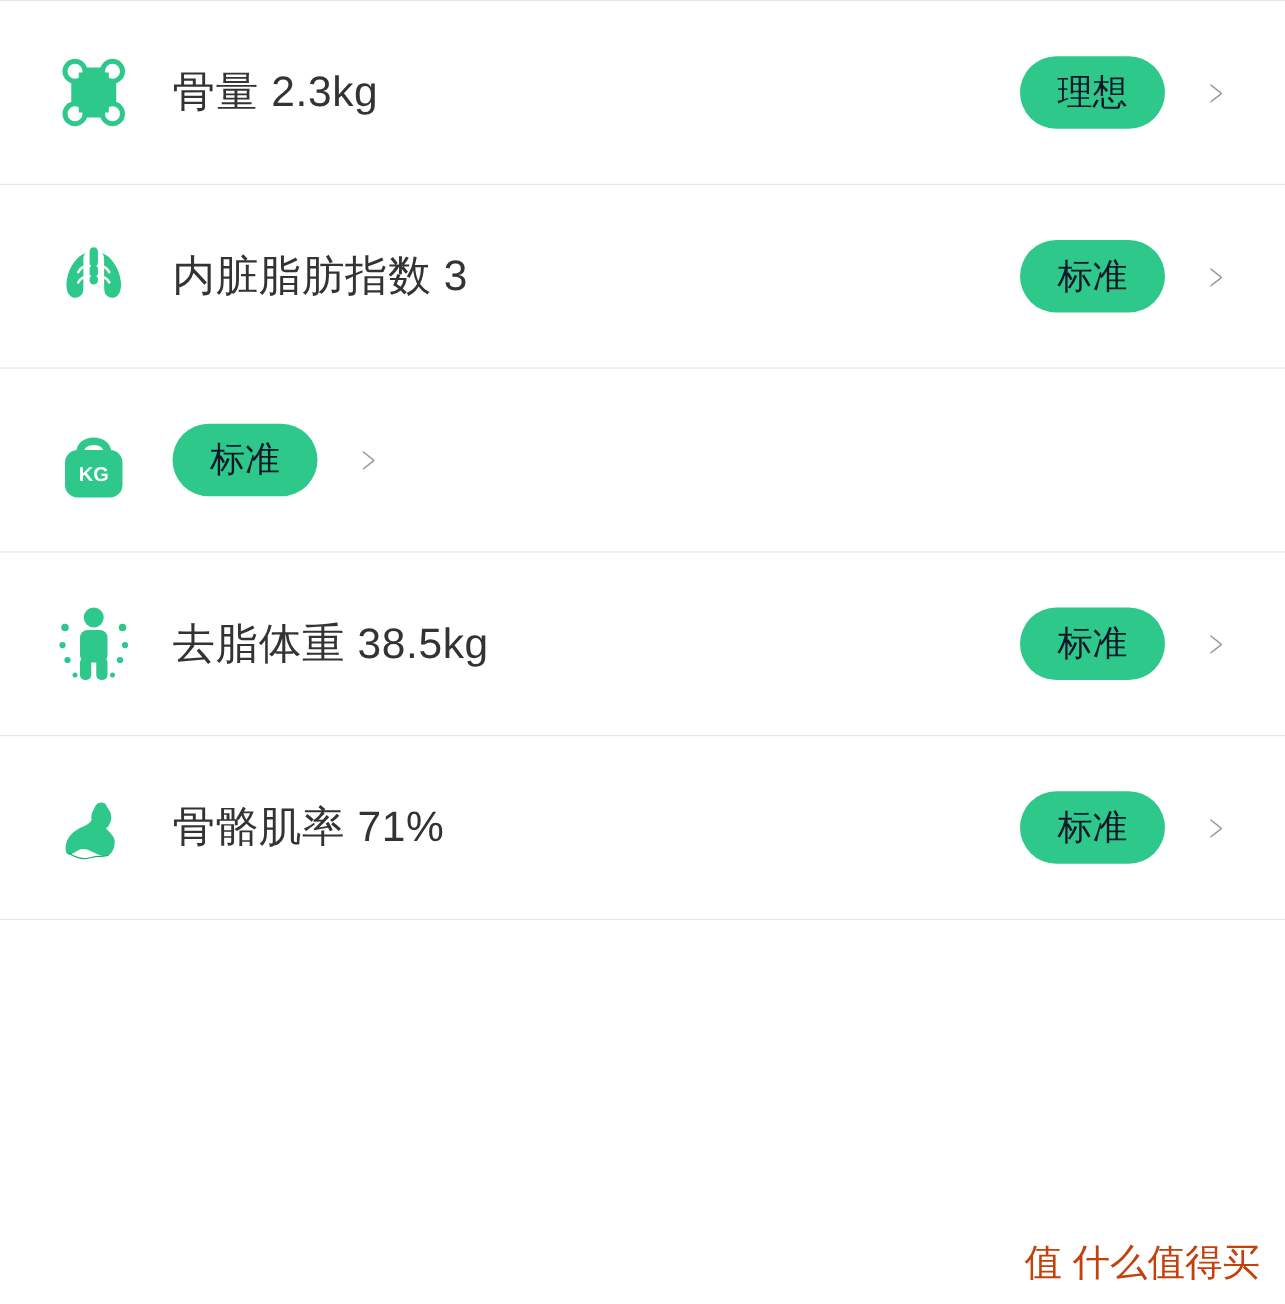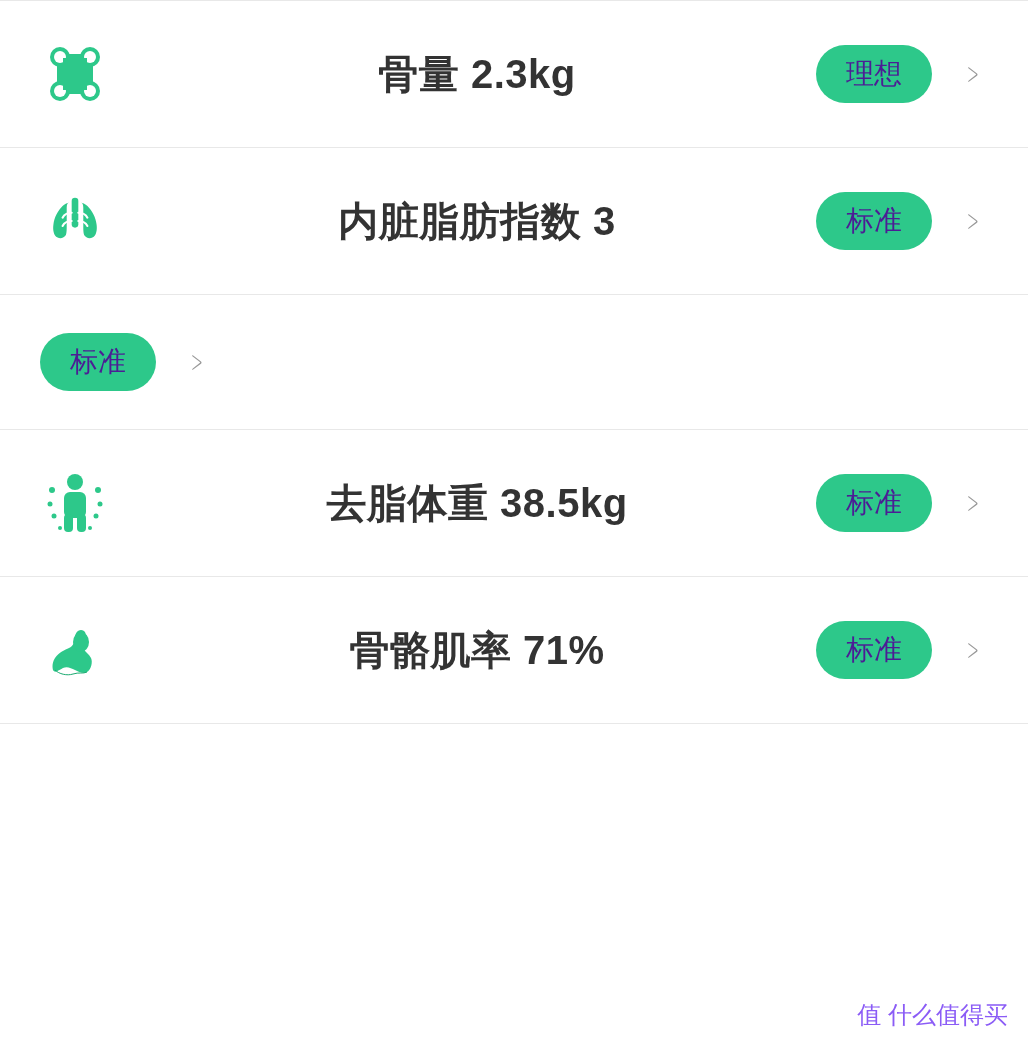--- a/index.html
+++ b/index.html
@@ -37,30 +37,29 @@
       height: 70px;
       display: flex;
       align-items: center;
       justify-content: center;
       flex-shrink: 0;
       margin-right: 28px;
     }
 
     .item-text {
       flex: 1;
-      font-size: 40px;
-      font-weight: 700;
+      font-size: 34px;
+      font-weight: 400;
       color: #333333;
       letter-spacing: 0.5px;
-      text-align: center;
     }
 
     .status-badge {
       background: #2dc88a;
-      color: #4c1d95;
+      color: #0f172a;
       font-size: 28px;
       font-weight: 400;
       padding: 10px 30px;
       border-radius: 50px;
       margin-right: 20px;
       white-space: nowrap;
     }
 
     .chevron-icon {
       color: #999999;
@@ -71,22 +70,22 @@
     
     .lung-svg {
       width: 58px;
       height: 52px;
     }
 
     .watermark {
       position: fixed;
       bottom: 12px;
       right: 20px;
-      font-size: 24px;
-      color: #8b5cf6;
+      font-size: 30px;
+      color: #c2410c;
     }
   </style>
 </head>
 <body>
 
 <div class="list-container">
 
   <div class="list-item">
     <div class="icon-wrapper">
 
@@ -127,20 +126,34 @@
         <path d="M39 20 C44 20 48 22 50 26" stroke="#ffffff" stroke-width="2.5" stroke-linecap="round" fill="none"></path>
         <path d="M39 30 C44 30 48 32 50 36" stroke="#ffffff" stroke-width="2.5" stroke-linecap="round" fill="none"></path>
       </svg>
     </div>
     <span class="item-text">内脏脂肪指数 3</span>
     <span class="status-badge">标准</span>
     <span class="chevron-icon">﹥</span>
   </div>
 
   <div class="list-item">
+    <div class="icon-wrapper">
+
+      <div style="position:relative; width:62px; height:68px;">
+        
+        <svg width="62" height="68" viewBox="0 0 62 68" fill="none" xmlns="http://www.w3.org/2000/svg">
+
+          <path d="M20 28 C20 16 42 16 42 28" stroke="#2dc88a" stroke-width="6" stroke-linecap="round" fill="none"></path>
+
+          <rect x="8" y="26" width="46" height="38" rx="10" fill="#2dc88a"></rect>
+
+          <text x="31" y="51" text-anchor="middle" fill="white" font-size="16" font-weight="700" font-family="Arial">KG</text>
+        </svg>
+      </div>
+    </div>
     <span class="status-badge">标准</span>
     <span class="chevron-icon">﹥</span>
   </div>
 
   <div class="list-item">
     <div class="icon-wrapper">
 
       <svg width="58" height="62" viewBox="0 0 58 62" fill="none" xmlns="http://www.w3.org/2000/svg">
 
         <circle cx="29" cy="10" r="8" fill="#2dc88a"></circle>

